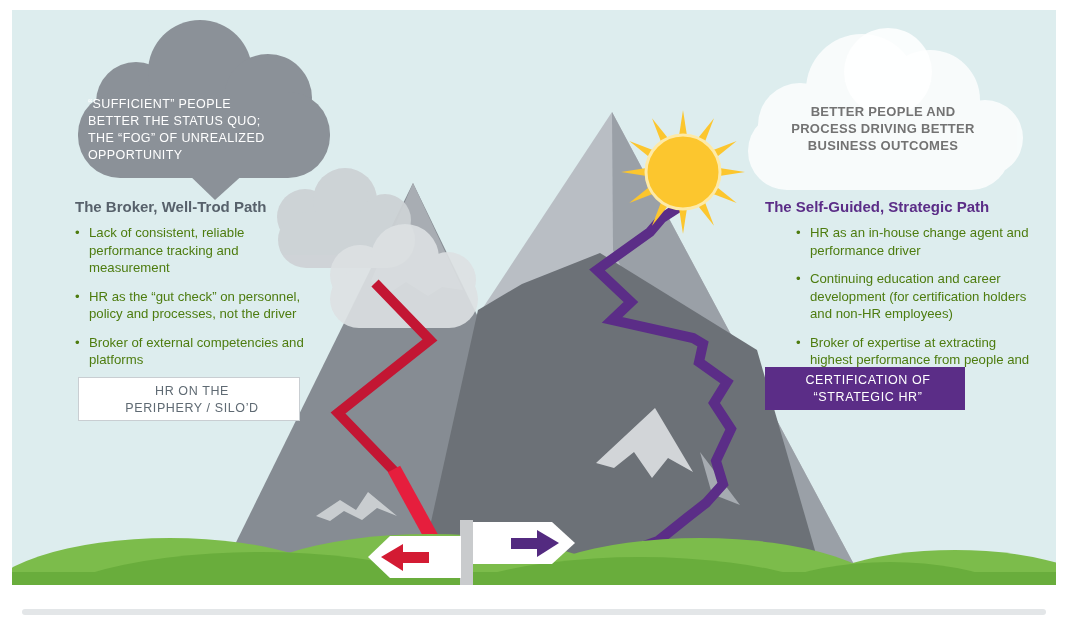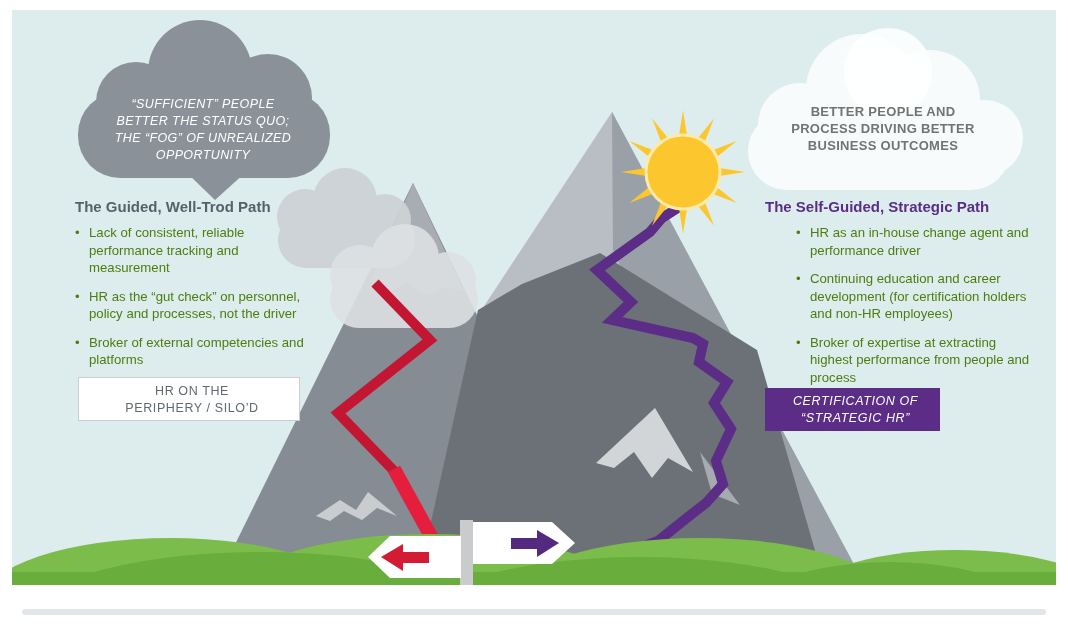--- a/index.html
+++ b/index.html
@@ -1,20 +1,20 @@
 <!DOCTYPE html>
 <html><head>
 <meta charset="utf-8">
 <style>
   html,body{margin:0;padding:0;background:#ffffff;}
   .stage{position:relative;width:1068px;height:630px;background:#ffffff;overflow:hidden;
          font-family:"Liberation Sans", sans-serif;}
   .stage svg{position:absolute;left:0;top:0;}
   .overlay{position:absolute;}
-  .cloud-text{color:#ffffff;font-size:12.5px;line-height:17px;text-align:center;letter-spacing:.4px;font-weight:500;font-style:italic;}
+  .cloud-text{color:#ffffff;font-size:12.5px;line-height:17px;text-align:left;letter-spacing:.4px;font-weight:500;}
   .cloud-text-right{color:#737373;font-size:13px;line-height:17px;text-align:center;letter-spacing:.3px;font-weight:bold;}
   .path-heading{font-size:15px;font-weight:bold;}
   .heading-gray{color:#57616b;}
   .heading-purple{color:#5b2d87;}
   ul.bullets{margin:0;padding:0;list-style:none;color:#4d7c0f;font-size:13.2px;line-height:17.5px;}
   ul.bullets li{position:relative;padding-left:14px;margin-bottom:11px;}
   ul.bullets li::before{content:"•";position:absolute;left:0;top:0;}
   .label-box{box-sizing:border-box;text-align:center;font-size:12.5px;line-height:16.5px;letter-spacing:.6px;padding-left:6px;}
   .label-box.white{background:#ffffff;border:1px solid #c9ced2;color:#5f6a73;padding-top:5px;}
   .label-box.purple{background:#5b2d87;color:#ffffff;padding-top:5px;}
@@ -128,21 +128,21 @@
     <rect x="22" y="609" width="1024" height="6" rx="3" fill="#e3e6e8"></rect>
   </svg>
 
   <div class="overlay cloud-text" style="left:88px;top:96px;width:230px;">
     <div>“SUFFICIENT” PEOPLE</div>
     <div>BETTER THE STATUS QUO;</div>
     <div>THE “FOG” OF UNREALIZED</div>
     <div>OPPORTUNITY</div>
   </div>
 
-  <div class="overlay path-heading heading-gray" style="left:75px;top:198px;width:250px;">The Guided, Well-Trod Path</div>
+  <div class="overlay path-heading heading-gray" style="left:75px;top:198px;width:250px;">The Broker, Well-Trod Path</div>
   <ul class="bullets overlay" style="left:75px;top:224px;width:236px;">
     <li>Lack of consistent, reliable performance tracking and measurement</li>
     <li>HR as the “gut check” on personnel, policy and processes, not the driver</li>
     <li>Broker of external competencies and platforms</li>
   </ul>
   <div class="overlay label-box white" style="left:78px;top:377px;width:222px;height:44px;">
     <div>HR ON THE</div>
     <div>PERIPHERY / SILO’D</div>
   </div>
 
@@ -151,18 +151,18 @@
     <div>PROCESS DRIVING BETTER</div>
     <div>BUSINESS OUTCOMES</div>
   </div>
 
   <div class="overlay path-heading heading-purple" style="left:765px;top:198px;width:260px;">The Self-Guided, Strategic Path</div>
   <ul class="bullets overlay" style="left:796px;top:224px;width:244px;">
     <li>HR as an in-house change agent and performance driver</li>
     <li>Continuing education and career development (for certification holders and non-HR employees)</li>
     <li>Broker of expertise at extracting highest performance from people and process</li>
   </ul>
-  <div class="overlay label-box purple" style="left:765px;top:388px;width:175px;height:43px;font-style:italic;">
+  <div class="overlay label-box purple" style="left:765px;top:367px;width:200px;height:43px;">
     <div>CERTIFICATION OF</div>
     <div>“STRATEGIC HR”</div>
   </div>
 
 </div>
 
 </body></html>

